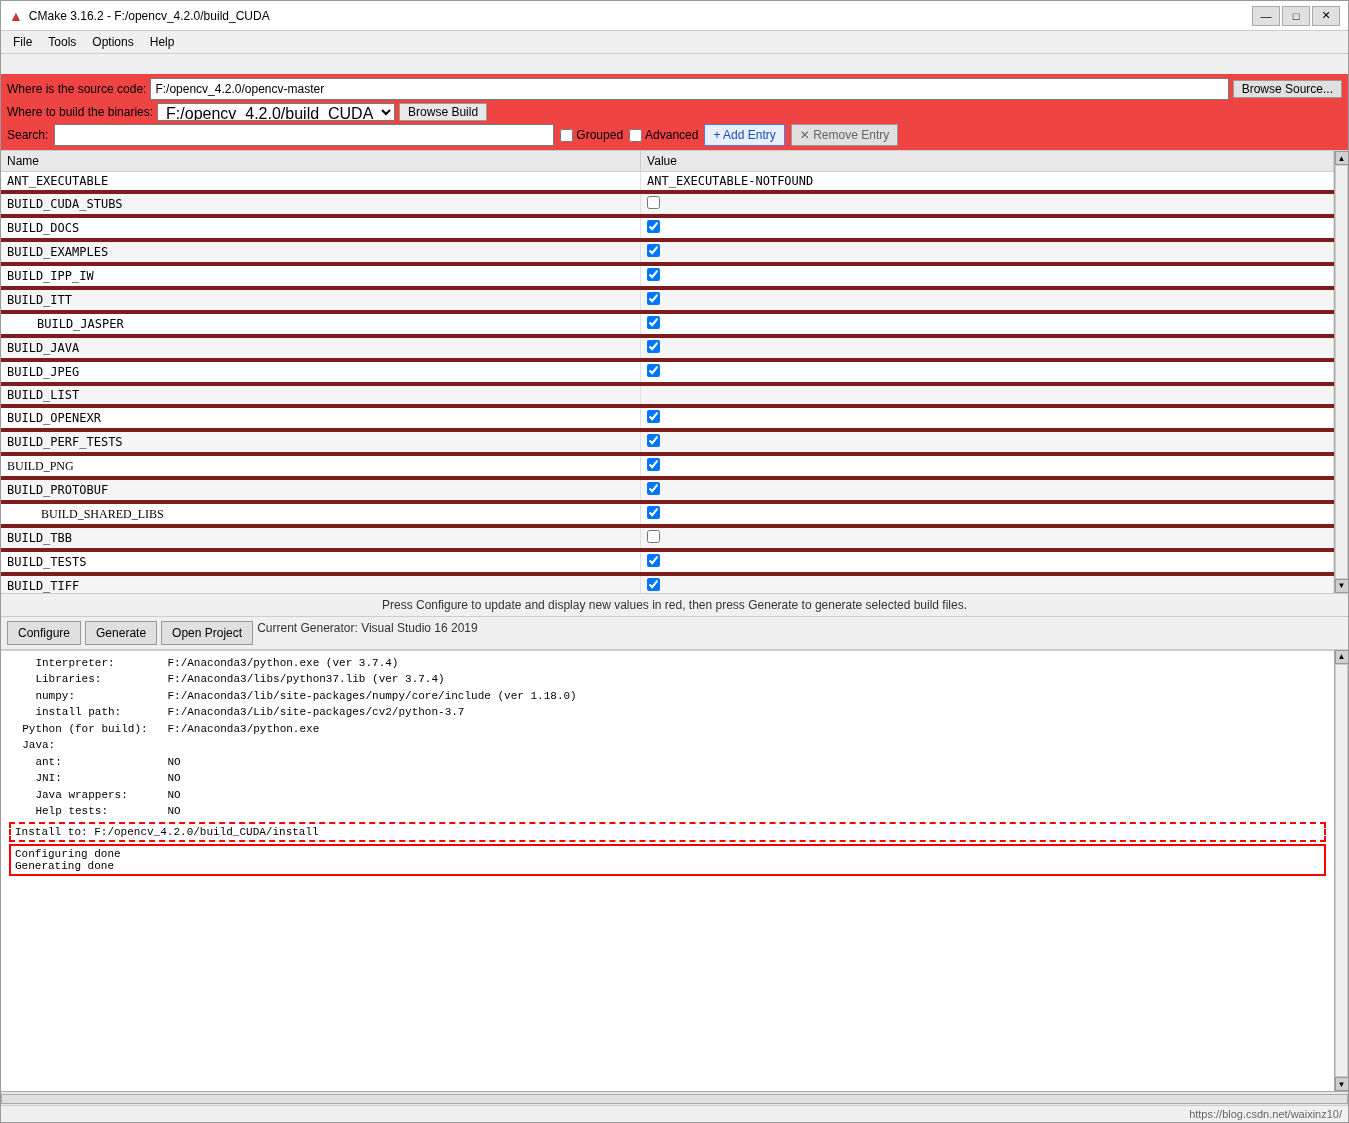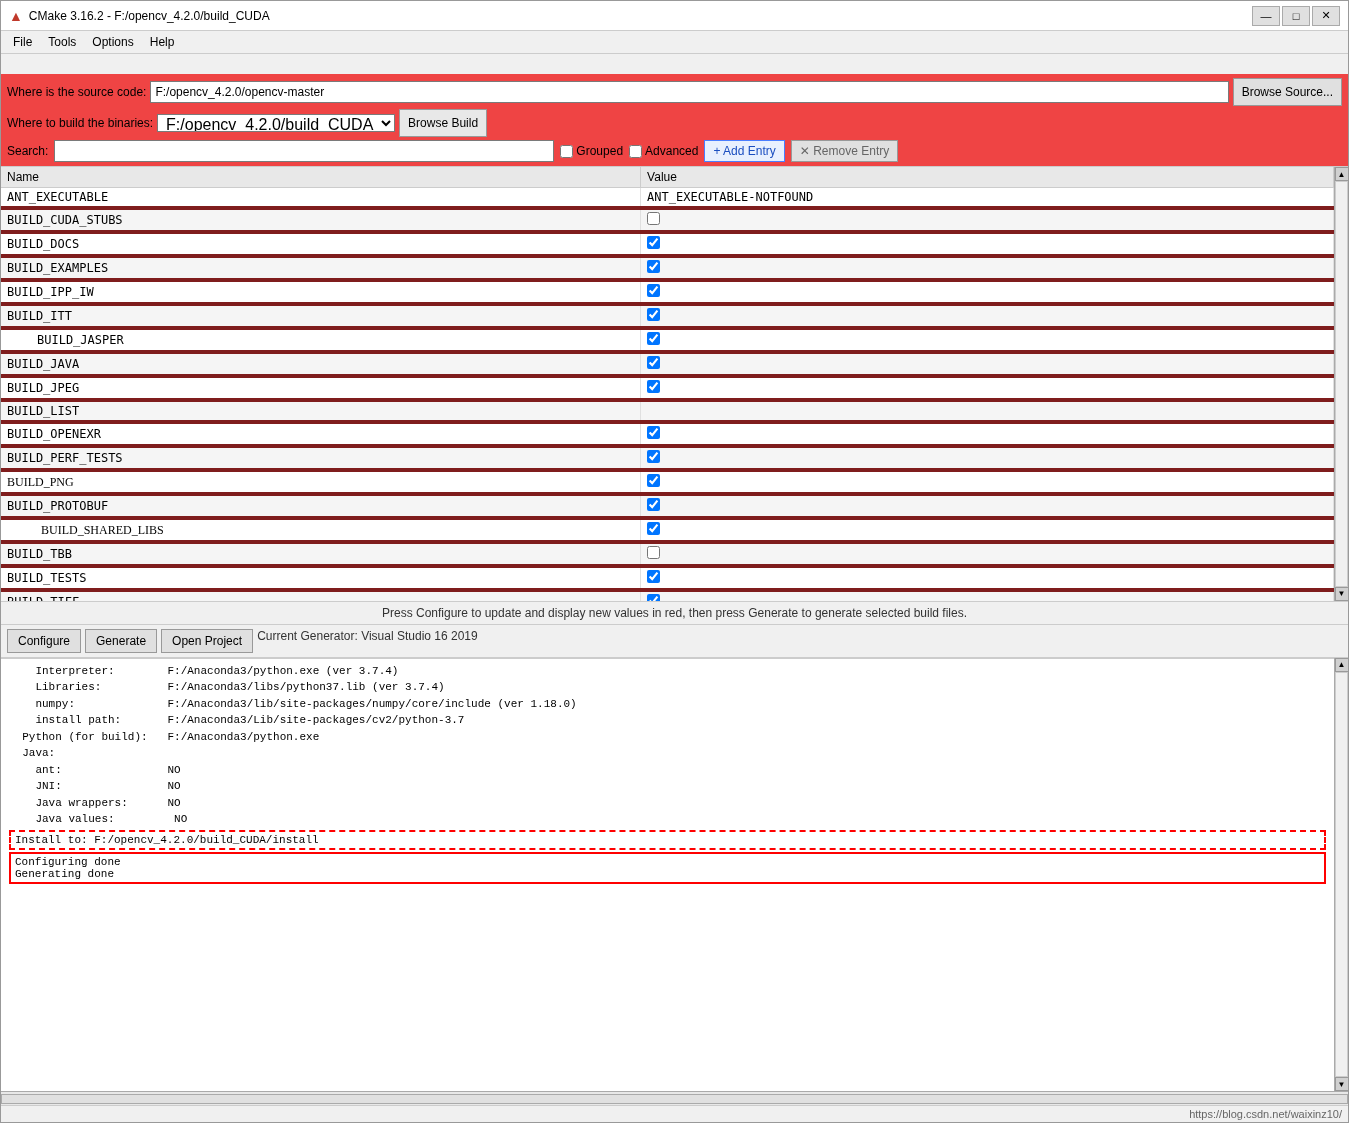--- a/index.html
+++ b/index.html
@@ -84,21 +84,21 @@
     }
     .toolbar-input {
       flex: 1;
       height: 22px;
       border: 1px solid #7a7a7a;
       padding: 1px 4px;
       font-size: 12px;
       background: white;
     }
     .toolbar-btn {
-      height: 28px;
+      height: 18px;
       padding: 0 8px;
       background: #e0e0e0;
       border: 1px solid #999;
       cursor: pointer;
       font-size: 12px;
       white-space: nowrap;
     }
     .toolbar-btn.browse-build {
       background: #e8e8e8;
     }
@@ -460,21 +460,21 @@
         <div class="log-line">    Libraries:          F:/Anaconda3/libs/python37.lib (ver 3.7.4)</div>
         <div class="log-line">    numpy:              F:/Anaconda3/lib/site-packages/numpy/core/include (ver 1.18.0)</div>
         <div class="log-line">    install path:       F:/Anaconda3/Lib/site-packages/cv2/python-3.7</div>
         <div class="log-line"></div>
         <div class="log-line">  Python (for build):   F:/Anaconda3/python.exe</div>
         <div class="log-line"></div>
         <div class="log-line">  Java:</div>
         <div class="log-line">    ant:                NO</div>
         <div class="log-line">    JNI:                NO</div>
         <div class="log-line">    Java wrappers:      NO</div>
-        <div class="log-line">    Java values:         NO</div>
+        <div class="log-line">    Help tests:         NO</div>
         <div class="log-highlighted" style="font-family: &quot;Courier New&quot;, monospace; font-size: 11px; border-color: red; border-style: dashed; border-width: 2px;">  Install to:             F:/opencv_4.2.0/build_CUDA/install</div>
         <div class="log-line"></div>
         <div class="log-bottom" style="font-family: &quot;Courier New&quot;, monospace; font-size: 11px; border: 2px solid red; padding: 2px 4px; display: block;">
           <div>Configuring done</div>
           <div>Generating done</div>
         </div>
       </div>
     <div class="right-scrollbar">
       <div class="scroll-btn">▲</div>
       <div class="scroll-track"></div>

